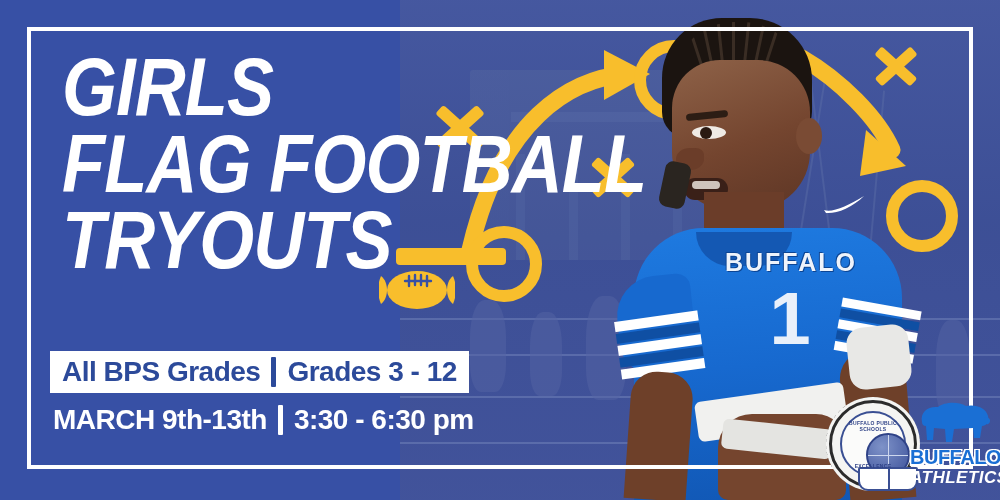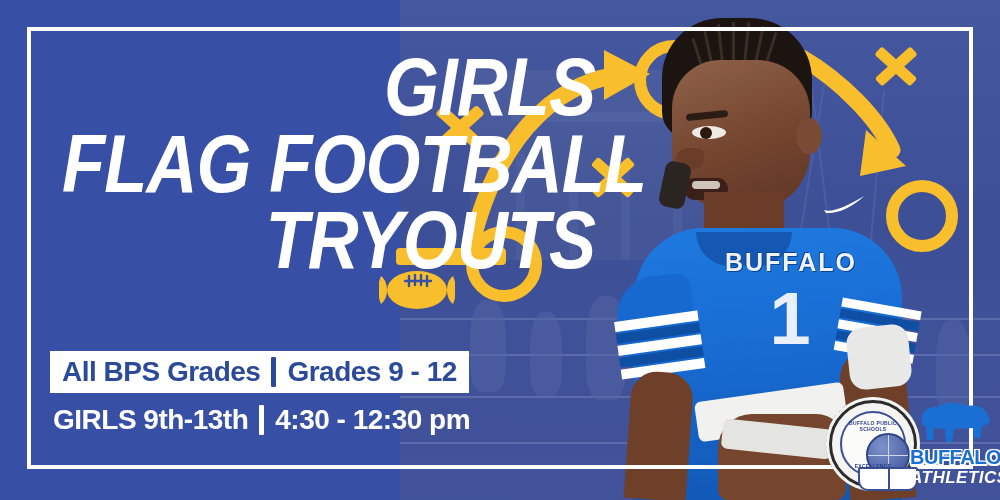--- a/index.html
+++ b/index.html
@@ -101,21 +101,21 @@
   .x-mark i:last-child{transform:rotate(-42deg);}
   .o-mark{position:absolute;border:12px solid #f8be2c;border-radius:50%;}
 
   
   .frame{
     position:absolute;left:27px;top:27px;right:27px;bottom:31px;
     border:4px solid #ffffff;pointer-events:none;
   }
 
   
-  .headline{position:absolute;left:62px;top:52px;width:620px;text-align:right;}
+  .headline{position:absolute;left:62px;top:52px;width:620px;}
   .hl-line{
     color:#ffffff;font-weight:bold;font-style:italic;
     font-family:"Liberation Sans", sans-serif;
     letter-spacing:-1px;line-height:.86;
     transform:scaleX(.86);transform-origin:left center;
     white-space:nowrap;
   }
   .hl1{font-size:82px;}
   .hl2{font-size:82px;margin-top:6px;}
   .hl3{font-size:82px;margin-top:6px;}
@@ -315,27 +315,27 @@
       <line x1="30" y1="12" x2="30" y2="22"></line>
       <line x1="36" y1="11" x2="36" y2="21"></line>
       <line x1="42" y1="11" x2="42" y2="21"></line>
       <line x1="48" y1="12" x2="48" y2="22"></line>
     </g>
   </svg>
 
   <div class="bar-white">
     <span>All BPS Grades</span>
     <i class="bar-sep"></i>
-    <span>Grades 9 - 12</span>
+    <span>Grades 3 - 12</span>
   </div>
 
   <div class="bar-date">
-    <span>GIRLS 9th-13th</span>
+    <span>MARCH 9th-13th</span>
     <i class="bar-sep w"></i>
-    <span>4:30 - 12:30 pm</span>
+    <span>3:30 - 6:30 pm</span>
   </div>
 
   <div class="seal">
     <div class="seal-gear"></div>
     <div class="seal-ring"></div>
     <div class="seal-inner">
       <div class="seal-text-top">BUFFALO PUBLIC SCHOOLS</div>
       <div class="seal-globe"></div>
       <div class="seal-book"></div>
       <div class="seal-text-bot">EXCELLENCE</div>

